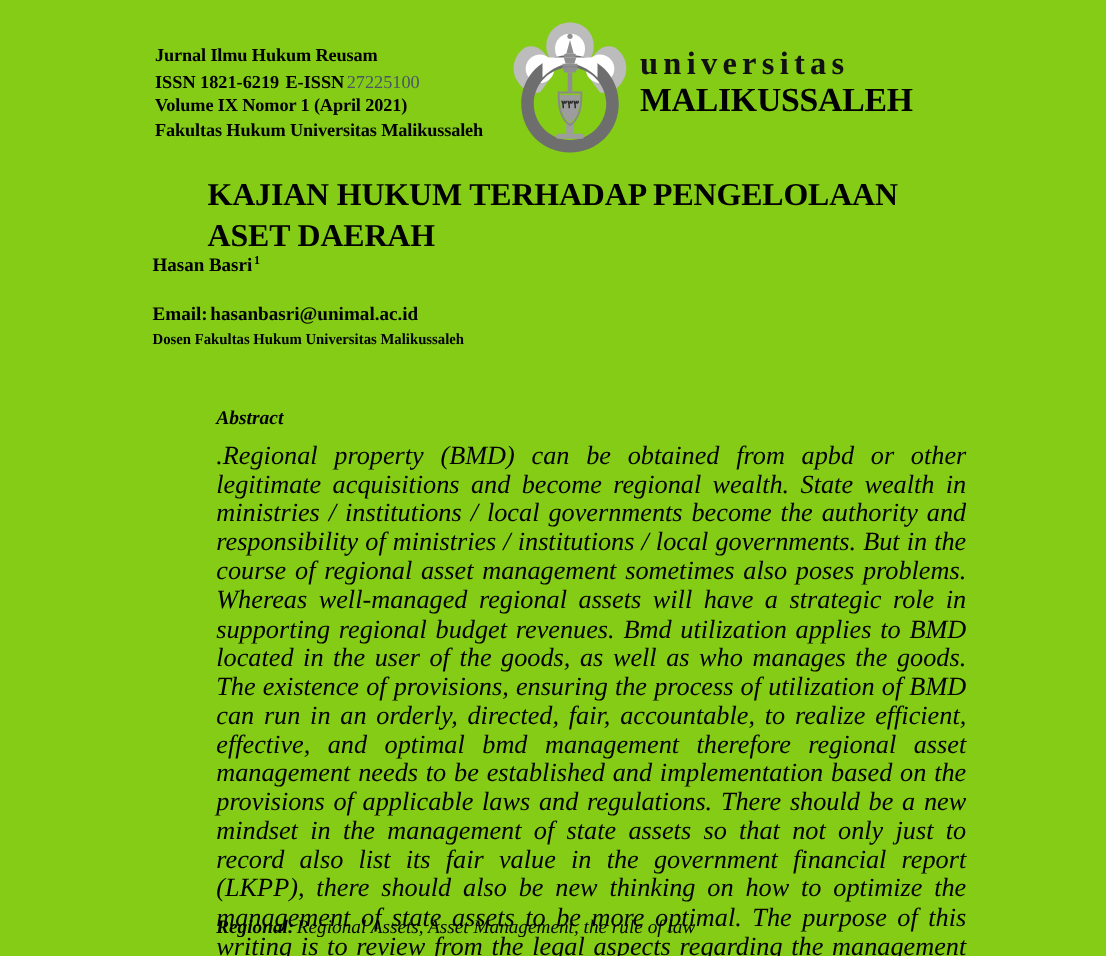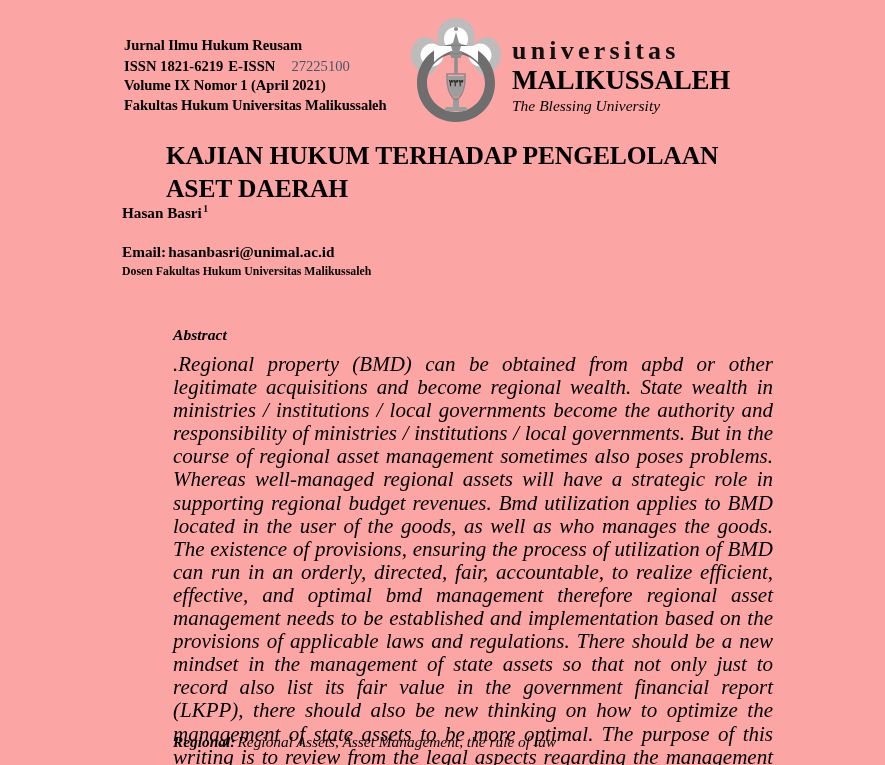--- a/index.html
+++ b/index.html
@@ -13,21 +13,21 @@
     overflow: hidden;
     font-family: "Liberation Serif", "DejaVu Serif", serif;
     color: #000000;
     position: relative;
   }
 
   .page {
     position: relative;
     width: 885px;
     height: 765px;
-    background: #fca5a5;
+    background: #84cc16;
   }
 
   
   .masthead {
     position: absolute;
     left: 0;
     top: 0;
     width: 885px;
     height: 130px;
   }
@@ -60,21 +60,21 @@
     font-weight: bold;
     font-size: 14.6px;
     color: #000000;
     margin-left: 5px;
   }
   .eissn-value {
     font-family: "Liberation Serif", "DejaVu Serif", serif;
     font-weight: normal;
     font-size: 14.6px;
     color: #4a5568;
-    margin-left: 16px;
+    margin-left: 2px;
   }
 
   
   .logo-wrap {
     position: absolute;
     left: 404px;
     top: 16px;
     width: 310px;
     height: 112px;
   }
@@ -288,21 +288,20 @@
             <path d="M47 30 L57 30 L55.5 35 L48.5 35 Z"></path>
             <rect x="46" y="35" width="12" height="2.4"></rect>
             <path d="M45.6 37.8 L58.4 37.8 L56.4 42 L47.6 42 Z"></path>
             <circle cx="52" cy="13" r="2.1"></circle>
           </g>
         </svg>
       </div>
       <div class="logo-text">
         <div class="logo-universitas">universitas</div>
         <div class="logo-malikussaleh">MALIKUSSALEH</div>
-        <div class="logo-tagline">The Blessing University</div>
       </div>
     </div>
   </div>
 
   <div class="title-block">
     <h1 class="paper-title">KAJIAN HUKUM TERHADAP PENGELOLAAN ASET DAERAH</h1>
   </div>
 
   <div class="author-line">
     <span>Hasan Basri</span><span class="author-sup">1</span>

